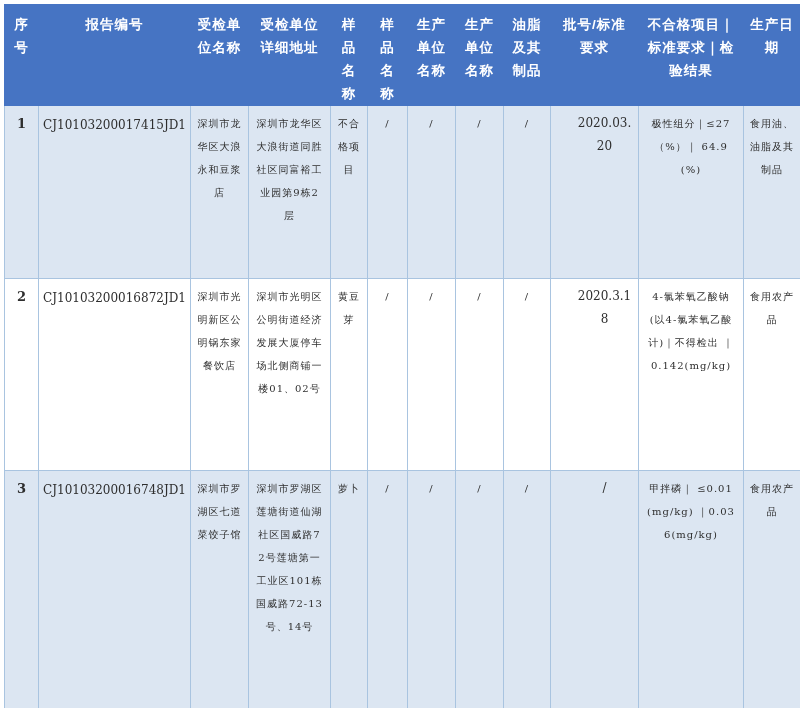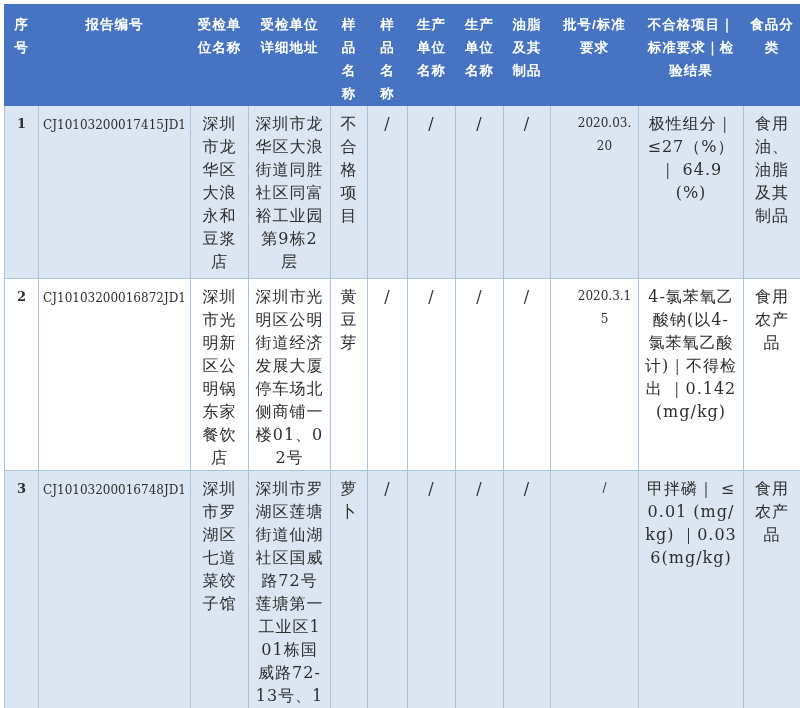--- a/index.html
+++ b/index.html
@@ -14,21 +14,21 @@
   th{
     background:#4674C3;color:#ffffff;
     font-family:"Liberation Sans","DejaVu Sans",sans-serif;
     font-weight:bold;font-size:13.5px;line-height:23px;
     padding:8px 6px 0;border:1px solid #4674C3;
     vertical-align:top;text-align:center;
     letter-spacing:1px;word-break:break-all;overflow:hidden;
   }
   td{
     border:1px solid #A9C4E0;vertical-align:top;text-align:center;
-    padding:6px 6px 0;font-size:16px;line-height:23px;color:#2e2e2e;
+    padding:6px 6px 0;font-size:10px;line-height:23px;color:#2e2e2e;
     letter-spacing:1px;word-break:break-all;overflow:hidden;
   }
   tr.band td{background:#DCE6F2;}
   tr.alt  td{background:#ffffff;}
   td.c-no{font-weight:bold;font-size:13px;letter-spacing:0;}
   td.c-report{font-size:12px;letter-spacing:0;padding:8px 1px 0;}
   td.c-date{font-size:12px;letter-spacing:0;padding-left:26px;}
   tr.h-head{height:93px;}
   tr.h-r1{height:173px;}
   tr.h-r2{height:192px;}
@@ -59,21 +59,21 @@
     <th>报告编号</th>
     <th>受检单位名称</th>
     <th>受检单位详细地址</th>
     <th>样品名称</th>
     <th>样品名称</th>
     <th>生产单位名称</th>
     <th>生产单位名称</th>
     <th>油脂及其制品</th>
     <th>批号/标准要求</th>
     <th>不合格项目｜标准要求｜检验结果</th>
-    <th>食品分类</th>
+    <th>生产日期</th>
   </tr>
 
   <tr class="band h-r1">
     <td class="c-no">1</td>
     <td class="c-report">CJ10103200017415JD1</td>
     <td>深圳市龙华区大浪永和豆浆店</td>
     <td>深圳市龙华区大浪街道同胜社区同富裕工业园第9栋2层</td>
     <td>不合格项目</td>
     <td>/</td>
     <td>/</td>
@@ -87,21 +87,21 @@
   <tr class="alt h-r2">
     <td class="c-no">2</td>
     <td class="c-report">CJ10103200016872JD1</td>
     <td>深圳市光明新区公明锅东家餐饮店</td>
     <td>深圳市光明区公明街道经济发展大厦停车场北侧商铺一楼01、02号</td>
     <td>黄豆芽</td>
     <td>/</td>
     <td>/</td>
     <td>/</td>
     <td>/</td>
-    <td class="c-date">2020.3.15</td>
+    <td class="c-date">2020.3.18</td>
     <td>4-氯苯氧乙酸钠(以4-氯苯氧乙酸计)｜不得检出 ｜0.142(mg/kg)</td>
     <td>食用农产品</td>
   </tr>
 
   <tr class="band h-r3">
     <td class="c-no">3</td>
     <td class="c-report">CJ10103200016748JD1</td>
     <td>深圳市罗湖区七道菜饺子馆</td>
     <td>深圳市罗湖区莲塘街道仙湖社区国威路72号莲塘第一工业区101栋国威路72-13号、14号</td>
     <td>萝卜</td>

